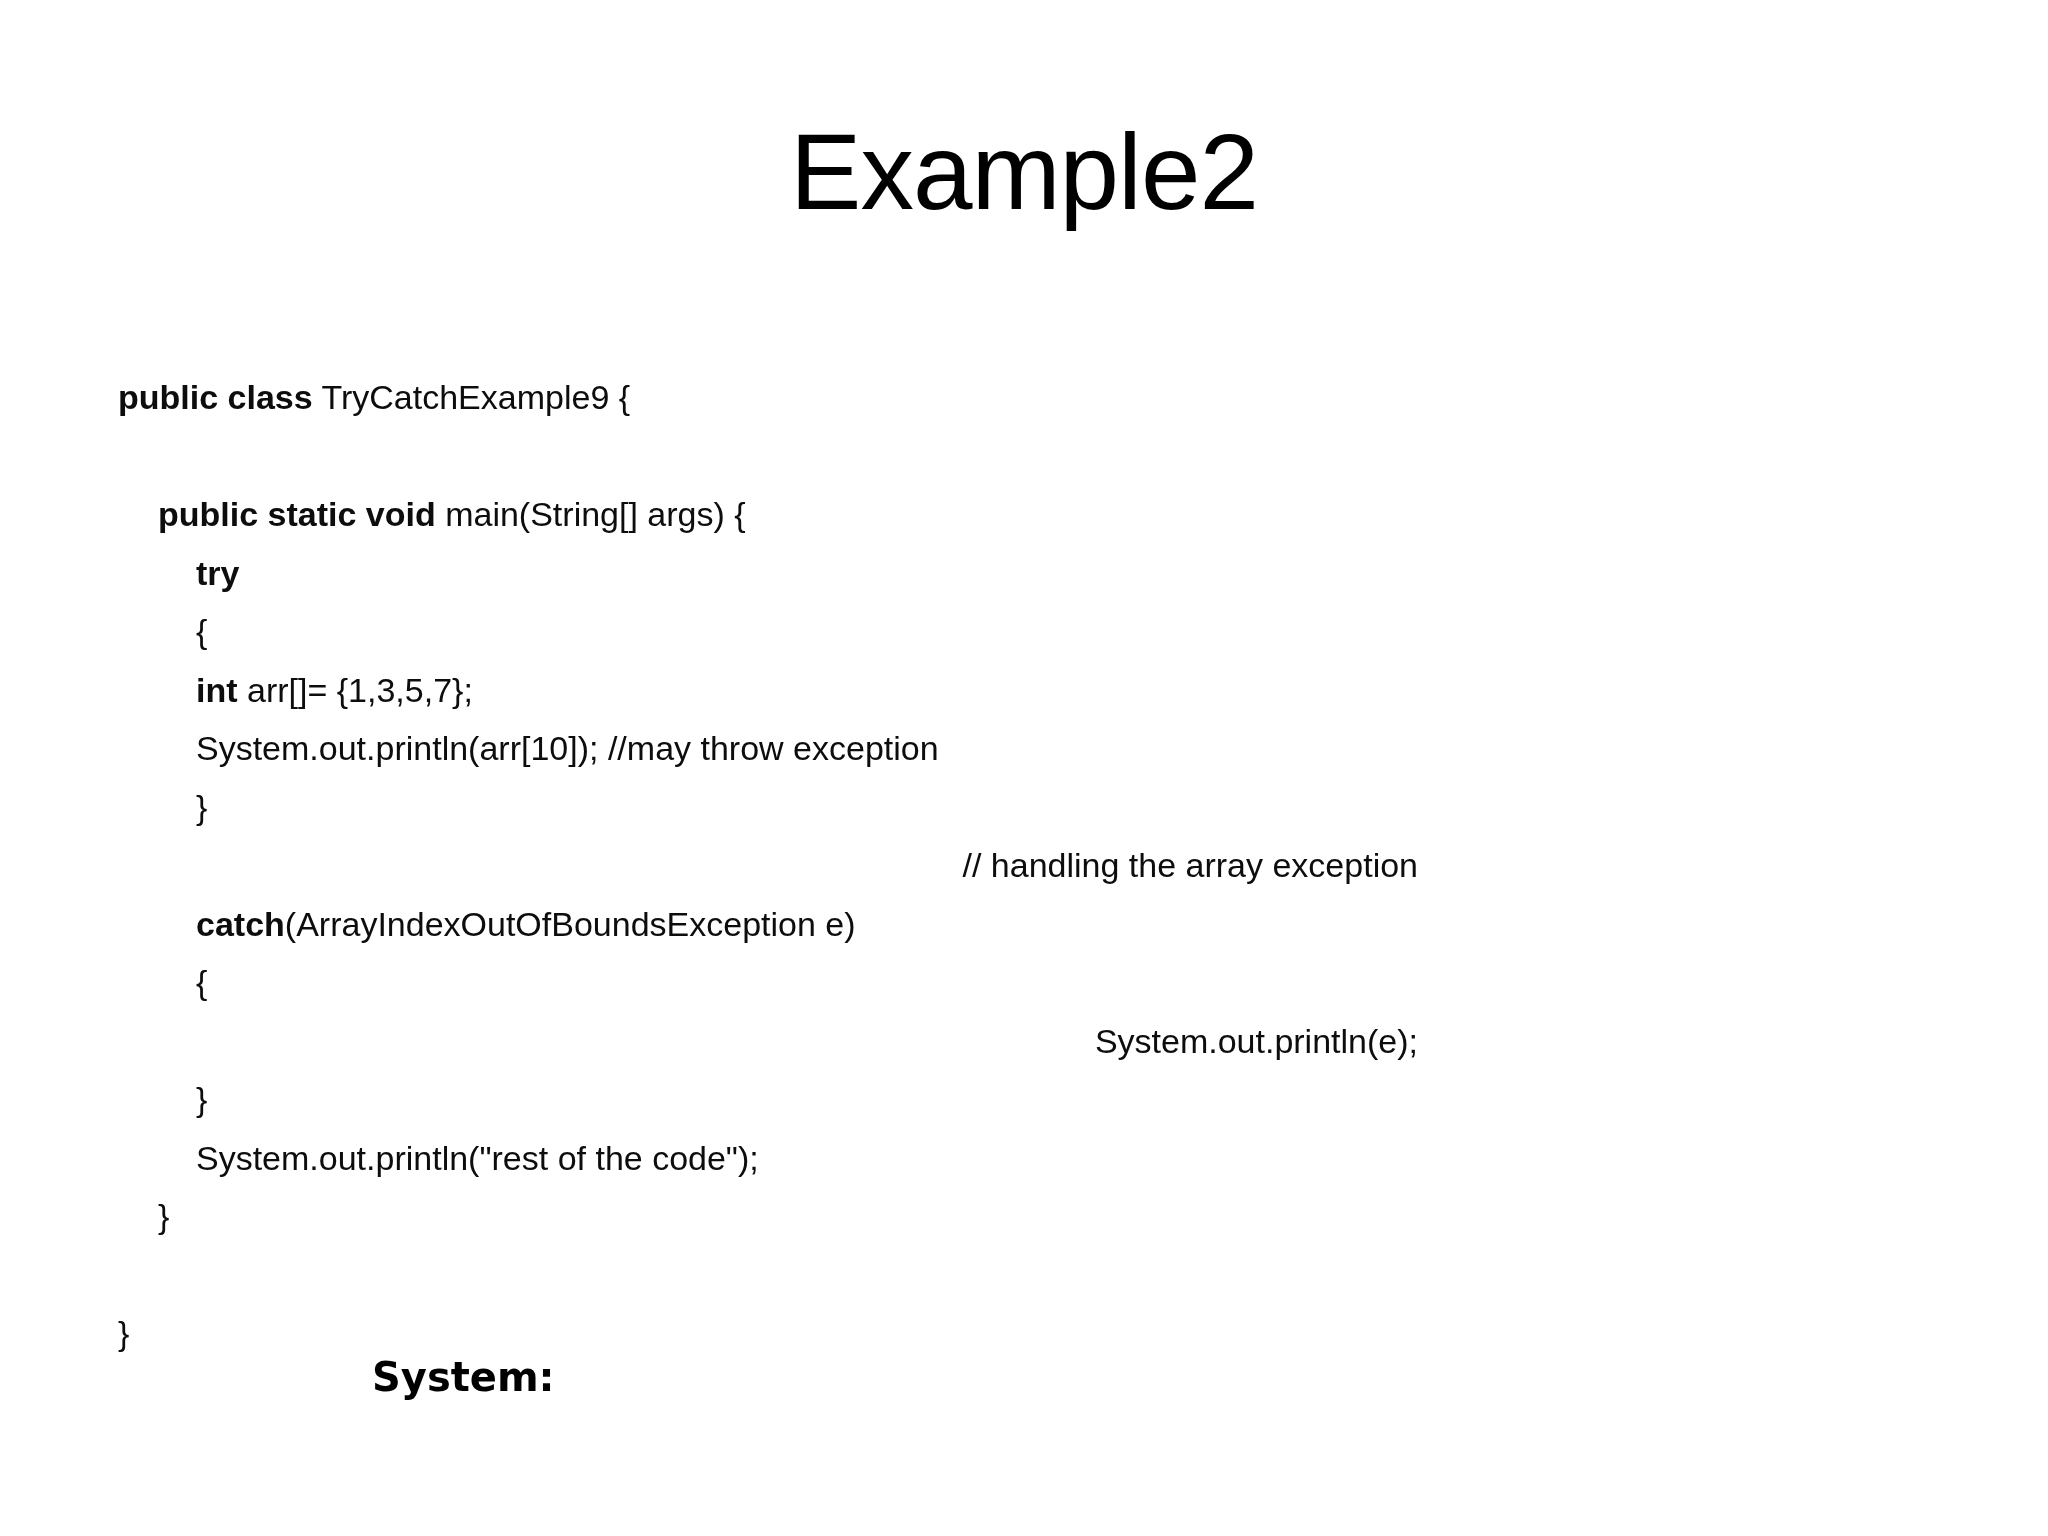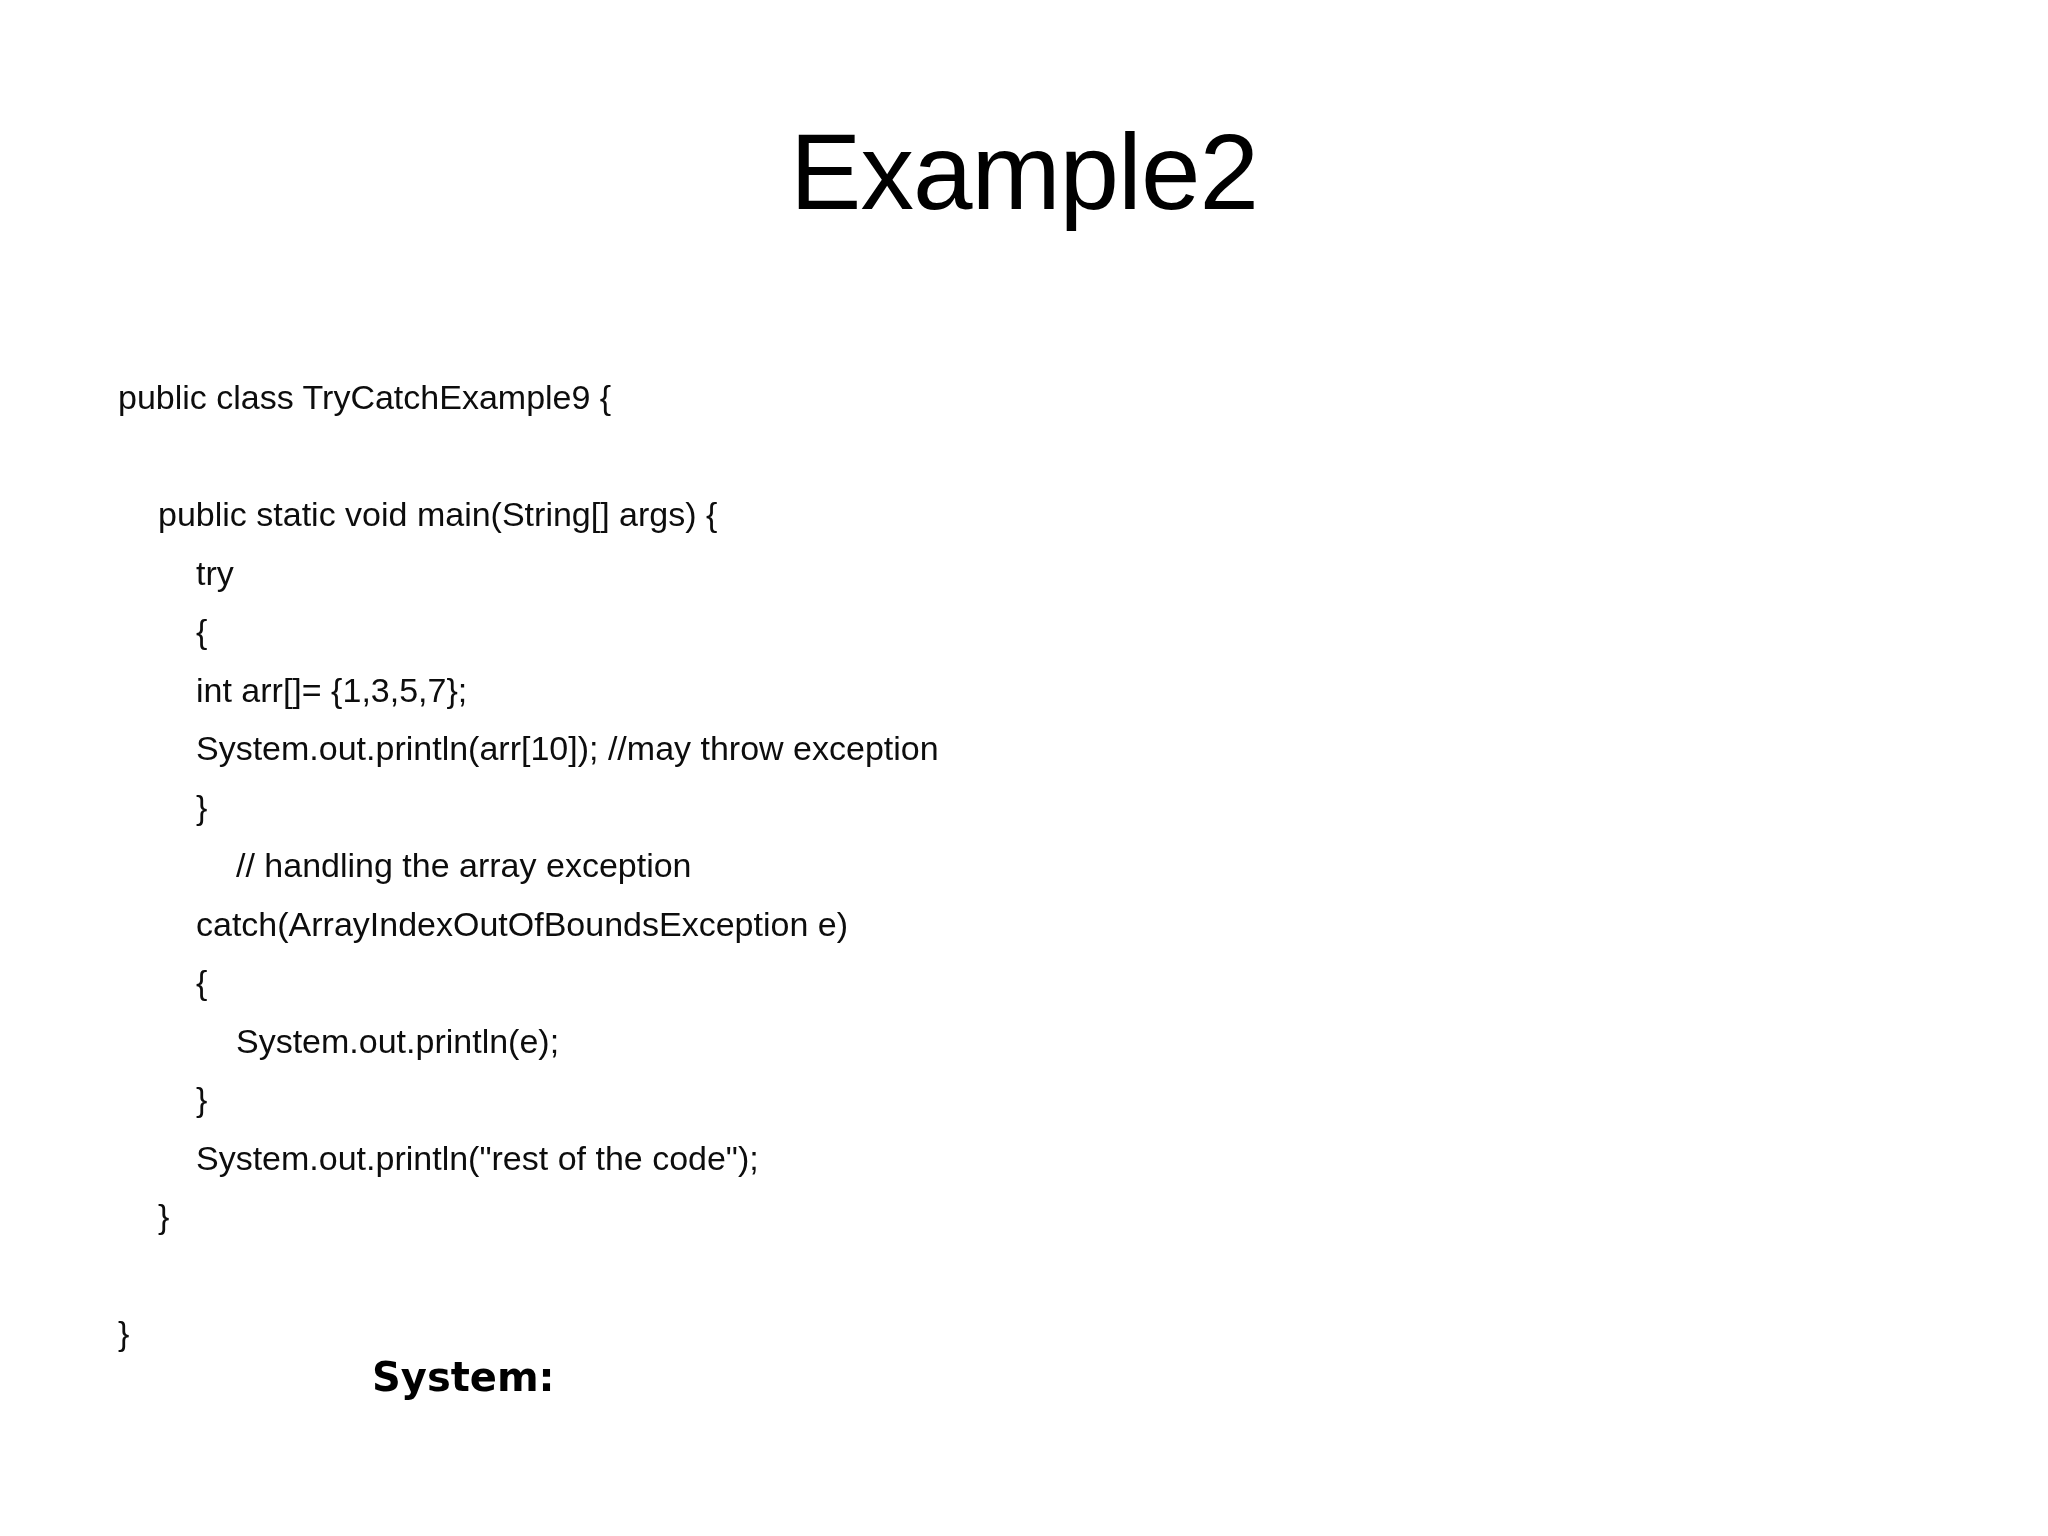--- a/index.html
+++ b/index.html
@@ -50,26 +50,26 @@
     font-size: 34px;
     line-height: 58.5px;
     color: #0d0d0d;
     white-space: pre;
   }
   .code-line {
     height: 58.5px;
     white-space: pre;
   }
   .kw {
-    font-weight: 400;
+    font-weight: 700;
     margin-top: 19px;
   }
   .ind1 { padding-left: 40px; }
   .ind2 { padding-left: 78px; }
-  .ind3 { padding-left: 118px; }
+  .ind3 { padding-left: 118px; text-align: right; }
 
   
   .output-block {
     position: absolute;
     left: 372px;
     top: 1222px;
     font-family: "DejaVu Sans", sans-serif;
     font-size: 40px;
     line-height: 62px;
     color: #000000;

